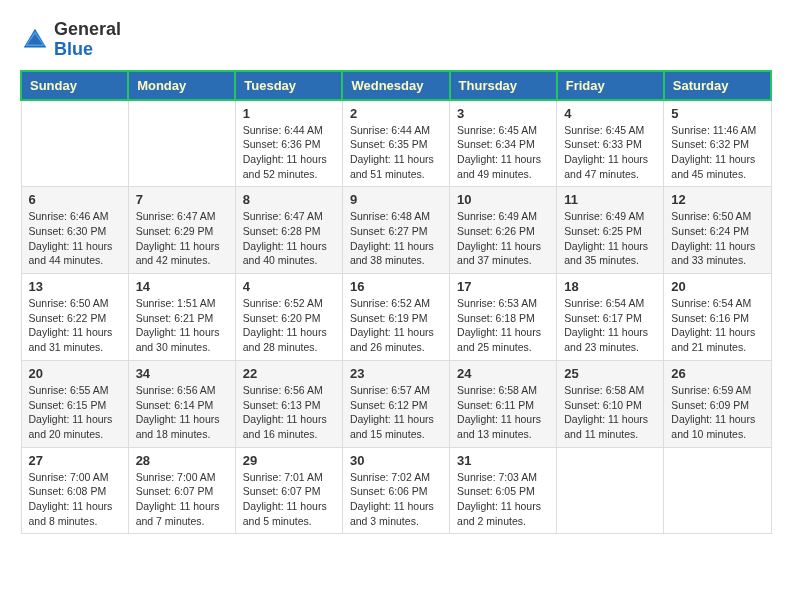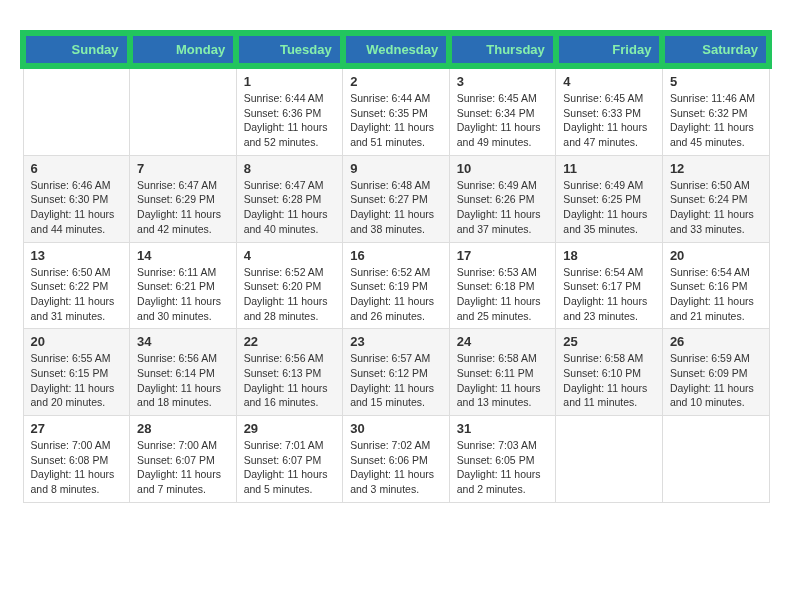--- a/index.html
+++ b/index.html
@@ -44,25 +44,25 @@
       font-size: 16px;
       color: #555;
     }
     .calendar {
       width: 100%;
       border-collapse: collapse;
       border: 1px solid #ccc;
     }
     .calendar th {
       background: #2a6db5;
-      color: #86efac;
-      text-align: right;
+      color: #fef9c3;
+      text-align: left;
       padding: 6px 8px;
       font-size: 13px;
-      border: 6px solid #22c55e;
+      border: 2px solid #22c55e;
     }
     .calendar td {
       vertical-align: top;
       padding: 5px 7px;
       border: 1px solid #ddd;
       width: calc(100% / 7);
       min-height: 85px;
       font-size: 11px;
       color: #333;
       background: #fff;
@@ -82,20 +82,31 @@
       color: #333;
     }
     .empty-cell {
       background: #fff !important;
     }
   </style>
 </head>
 <body>
 
 <div class="header">
+  <div class="logo">
+    <svg class="logo-icon" viewBox="0 0 40 40">
+      <polygon points="20,5 35,30 5,30" fill="#1a6bbf"></polygon>
+      <polygon points="20,8 33,28 7,28" fill="#4a9de8"></polygon>
+      <polygon points="20,12 30,26 10,26" fill="#2a6db5"></polygon>
+    </svg>
+    <div class="logo-text">
+      <span>General</span><br>
+      <span class="logo-blue">Blue</span>
+    </div>
+  </div>
 </div>
 
 <table class="calendar">
   <thead>
     <tr>
     <th>Sunday</th>
         <th>Monday</th>
         <th>Tuesday</th>
         <th>Wednesday</th>
         <th>Thursday</th>
@@ -197,21 +208,21 @@
       <tr>
         <td>
           <span class="day-number">13</span>
           <div class="day-info">Sunrise: 6:50 AM
 Sunset: 6:22 PM
 Daylight: 11 hours
 and 31 minutes.</div>
         </td>
         <td>
           <span class="day-number">14</span>
-          <div class="day-info">Sunrise: 6:11 AM
+          <div class="day-info">Sunrise: 1:51 AM
 Sunset: 6:21 PM
 Daylight: 11 hours
 and 30 minutes.</div>
         </td>
         <td>
           <span class="day-number">4</span>
           <div class="day-info">Sunrise: 6:52 AM
 Sunset: 6:20 PM
 Daylight: 11 hours
 and 28 minutes.</div>

